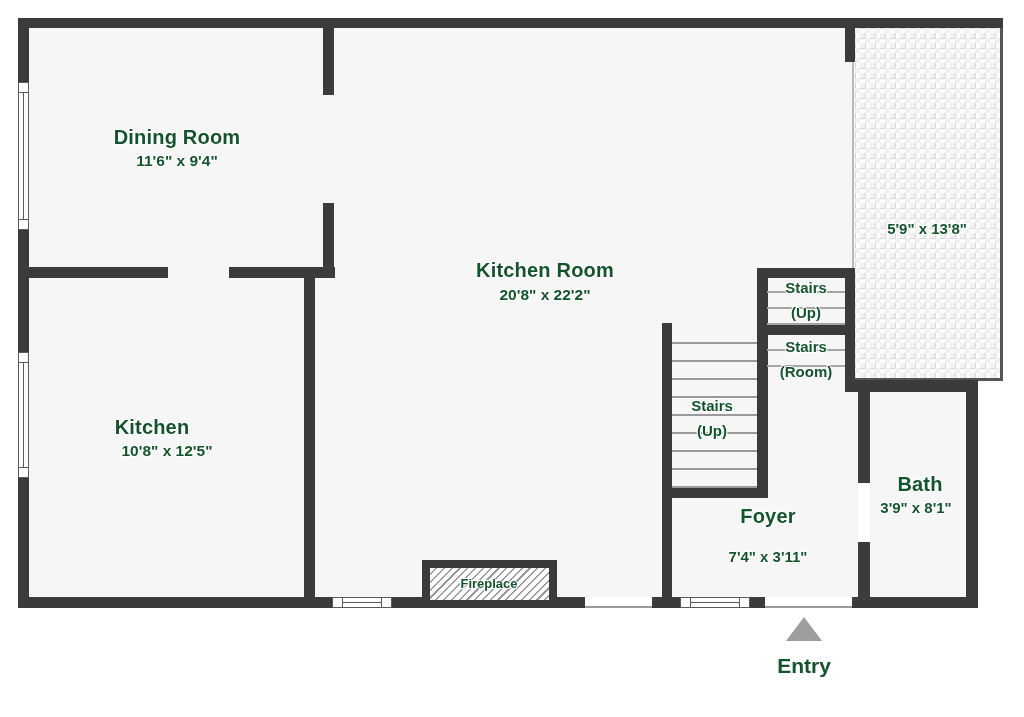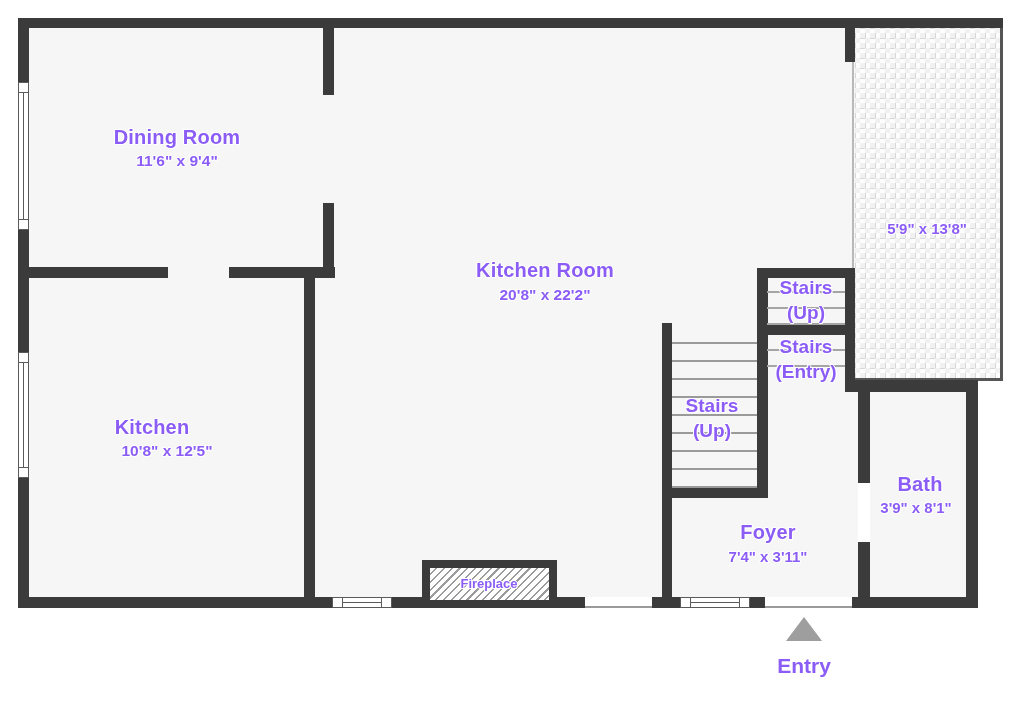--- a/index.html
+++ b/index.html
@@ -28,25 +28,25 @@
   .treads-sm{position:absolute;background-image:repeating-linear-gradient(to bottom,transparent 0 14px,#a5a5a5 14px 16px);}
   .balcony-pattern{position:absolute;background-color:#fdfdfd;
     background-image:
       conic-gradient(from 90deg,#f1f1f1 25%,transparent 0 50%,#f1f1f1 0 75%,transparent 0),
       linear-gradient(#d7d7d7 1px,transparent 1px),
       linear-gradient(90deg,#d7d7d7 1px,transparent 1px);
     background-size:10px 10px,10px 10px,10px 10px;}
   .hatch{position:absolute;background-color:#ffffff;
     background-image:repeating-linear-gradient(135deg,transparent 0 4px,#9b9b9b 4px 5.5px);}
   .fireplace-box{position:absolute;border:8px solid #3b3b3b;box-sizing:border-box;background:#fff;}
-  .lbl{position:absolute;transform:translate(-50%,-50%);text-align:center;font-weight:700;color:#8b5cf6;
+  .lbl{position:absolute;transform:translate(-50%,-50%);text-align:center;font-weight:700;color:#14532d;
     white-space:nowrap;text-shadow:0 1px 0 #fff,0 -1px 0 #fff,1px 0 0 #fff,-1px 0 0 #fff,1px 1px 0 #fff,-1px -1px 0 #fff;}
   .room-name{font-size:20px;letter-spacing:.2px;}
   .room-dims{font-size:15.5px;}
-  .stairs-lbl{font-size:19px;line-height:25px;}
+  .stairs-lbl{font-size:15px;line-height:25px;}
   .wrap-lbl{white-space:normal;line-height:26px;}
   .entry-tri{position:absolute;width:0;height:0;border-left:18px solid transparent;border-right:18px solid transparent;border-bottom:24px solid #9e9e9e;}
   .disclaimer{position:absolute;transform:translate(-50%,-50%);font-size:11px;color:#3f3f3f;white-space:nowrap;}
 </style>
 </head>
 <body>
 
 <div id="canvas">
 
   <div class="floor" style="left:29px;top:28px;width:826px;height:570px;"></div>
@@ -115,28 +115,28 @@
   <div class="lbl room-dims" style="left:167px;top:451px;">10'8" x 12'5"</div>
 
   <div class="lbl room-dims" style="left:927px;top:228px;font-size:15px;">5'9" x 13'8"</div>
 
   <div class="lbl stairs-lbl" style="left:806px;top:300px;">
     <span>Stairs</span><br>
     <span>(Up)</span>
   </div>
   <div class="lbl stairs-lbl" style="left:806px;top:359px;">
     <span>Stairs</span><br>
-    <span>(Entry)</span>
+    <span>(Room)</span>
   </div>
   <div class="lbl stairs-lbl" style="left:712px;top:418px;">
     <span>Stairs</span><br>
     <span>(Up)</span>
   </div>
 
-  <div class="lbl room-name" style="left:768px;top:532px;">Foyer</div>
+  <div class="lbl room-name" style="left:768px;top:516px;">Foyer</div>
   <div class="lbl room-dims" style="left:768px;top:556px;font-size:15px;">7'4" x 3'11"</div>
 
   <div class="lbl room-name" style="left:920px;top:484px;">Bath</div>
   <div class="lbl room-dims" style="left:916px;top:507px;font-size:15px;">3'9" x 8'1"</div>
 
   <div class="entry-tri" style="left:786px;top:617px;"></div>
   <div class="lbl" style="left:804px;top:666px;font-size:21px;">Entry</div>
 
 
 </div>

